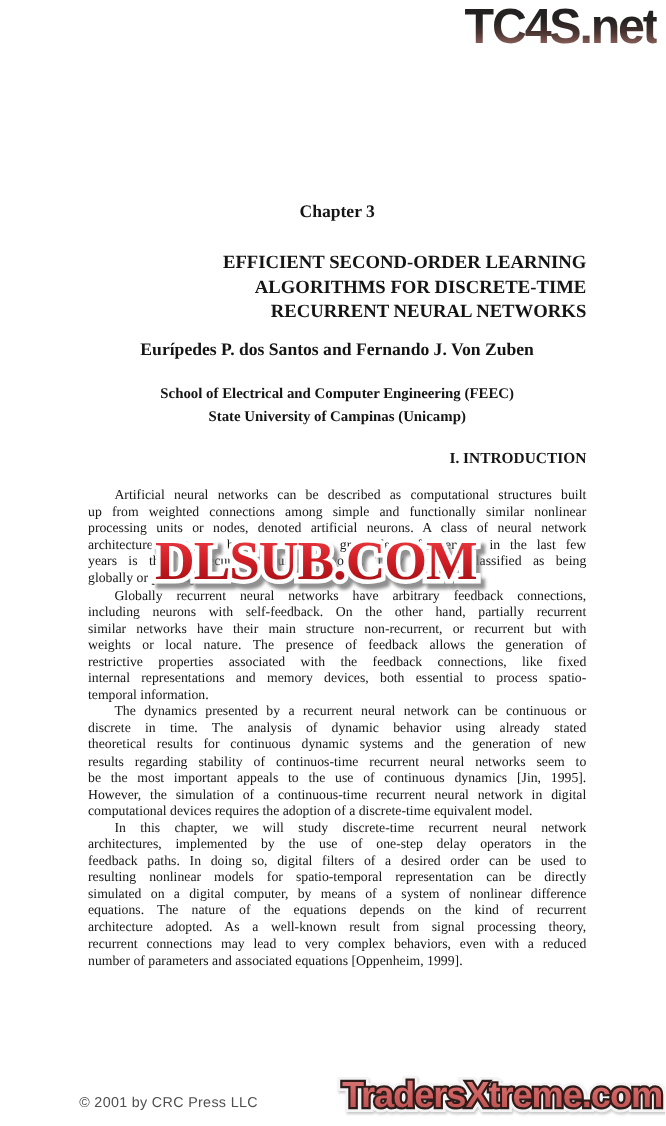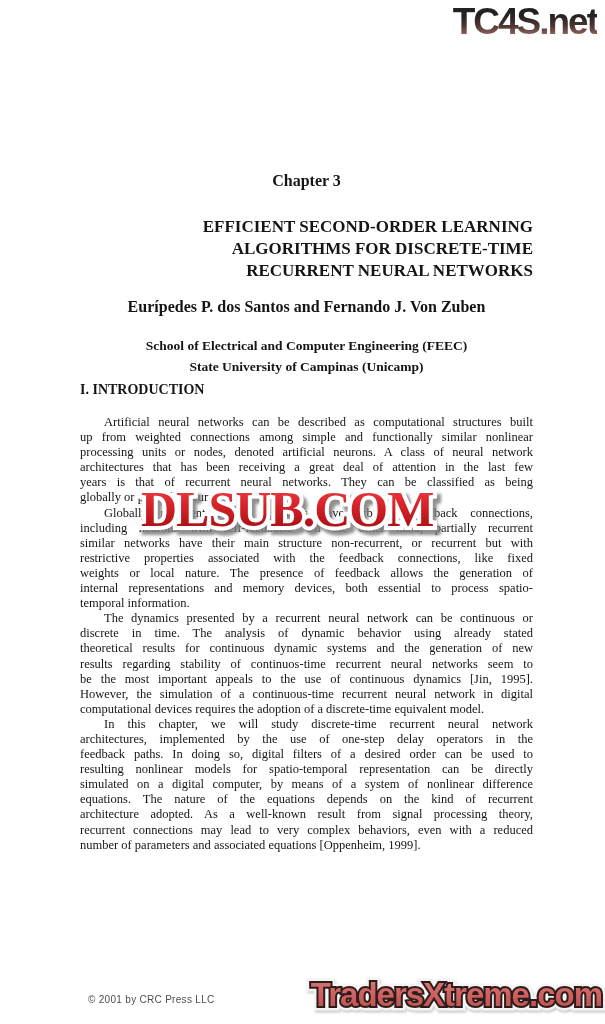--- a/index.html
+++ b/index.html
@@ -13,37 +13,37 @@
     color: #151515;
   }
 
   
   .tc4s {
     position: absolute;
     top: 2px;
     right: 8px;
     font-family: "Liberation Sans", sans-serif;
     font-weight: 700;
-    font-size: 37px;
+    font-size: 44px;
     letter-spacing: -2px;
     line-height: 1;
     transform: scaleY(1.02);
     transform-origin: top right;
     background: linear-gradient(180deg, #202020 0%, #262322 38%, #4a3532 62%, #8a5f59 85%, #a8837d 100%);
     -webkit-background-clip: text;
     background-clip: text;
     color: transparent;
     white-space: nowrap;
   }
 
   
   .content {
     position: absolute;
     left: 80px;
-    top: 0;
+    top: 12px;
     width: 453px;
   }
   .chapter {
     padding-top: 172px;
     text-align: center;
     font-weight: 700;
     font-size: 16px;
     line-height: 18px;
   }
   .title {
@@ -61,22 +61,22 @@
     line-height: 17px;
   }
   .affiliation {
     margin-top: 20px;
     text-align: center;
     font-weight: 700;
     font-size: 13.5px;
     line-height: 21px;
   }
   .section-heading {
-    margin-top: 5px;
-    text-align: left;
+    margin-top: 21px;
+    text-align: right;
     font-weight: 700;
     font-size: 14px;
     line-height: 16px;
   }
 
   
   .bodytext {
     margin-top: 17px;
     font-size: 12.5px;
     line-height: 15.1px;
@@ -114,24 +114,24 @@
     position: relative;
     background: linear-gradient(180deg, #ef4a4e 0%, #da242c 40%, #b5141a 75%, #9e1016 100%);
     -webkit-background-clip: text;
     background-clip: text;
     color: transparent;
   }
 
   
   .copyright {
     position: absolute;
-    left: 88px;
+    left: 72px;
     top: 994px;
     font-family: "Liberation Sans", sans-serif;
-    font-size: 10px;
+    font-size: 13px;
     color: #4f4f4f;
     letter-spacing: 0.3px;
   }
   .traders {
     position: absolute;
     right: 3px;
     top: 977px;
     font-family: "Liberation Sans", sans-serif;
     font-weight: 700;
     font-size: 33px;
@@ -193,22 +193,22 @@
         <div class="bl">processing units or nodes, denoted artificial neurons. A class of neural network</div>
         <div class="bl">architectures that has been receiving a great deal of attention in the last few</div>
         <div class="bl">years is that of recurrent neural networks. They can be classified as being</div>
         <div class="bl last">globally or partially recurrent.</div>
       </div>
 
       <div>
         <div class="bl indent">Globally recurrent neural networks have arbitrary feedback connections,</div>
         <div class="bl">including neurons with self-feedback. On the other hand, partially recurrent</div>
         <div class="bl">similar networks have their main structure non-recurrent, or recurrent but with</div>
+        <div class="bl">weights or local nature. The presence of feedback allows the generation of</div>
         <div class="bl">restrictive properties associated with the feedback connections, like fixed</div>
-        <div class="bl">weights or local nature. The presence of feedback allows the generation of</div>
         <div class="bl">internal representations and memory devices, both essential to process spatio-</div>
         <div class="bl last">temporal information.</div>
       </div>
 
       <div>
         <div class="bl indent">The dynamics presented by a recurrent neural network can be continuous or</div>
         <div class="bl">discrete in time. The analysis of dynamic behavior using already stated</div>
         <div class="bl">theoretical results for continuous dynamic systems and the generation of new</div>
         <div class="bl">results regarding stability of continuos-time recurrent neural networks seem to</div>
         <div class="bl">be the most important appeals to the use of continuous dynamics [Jin, 1995].</div>

